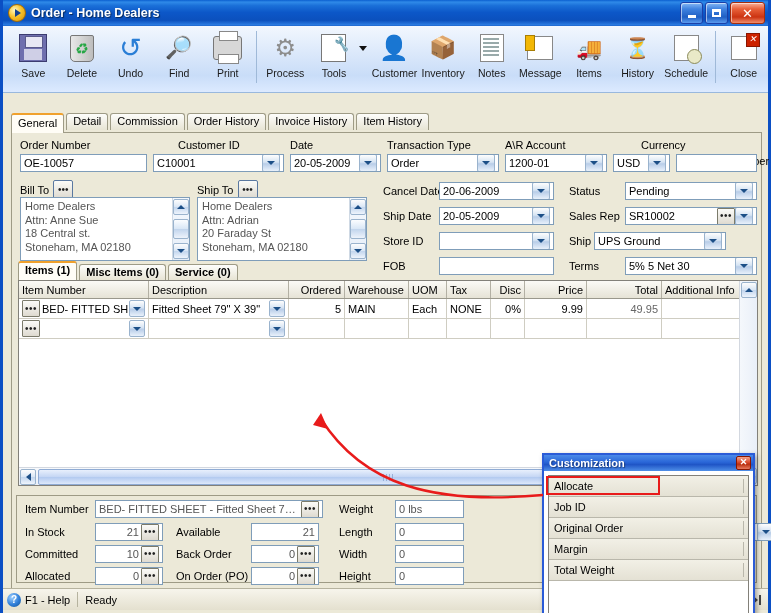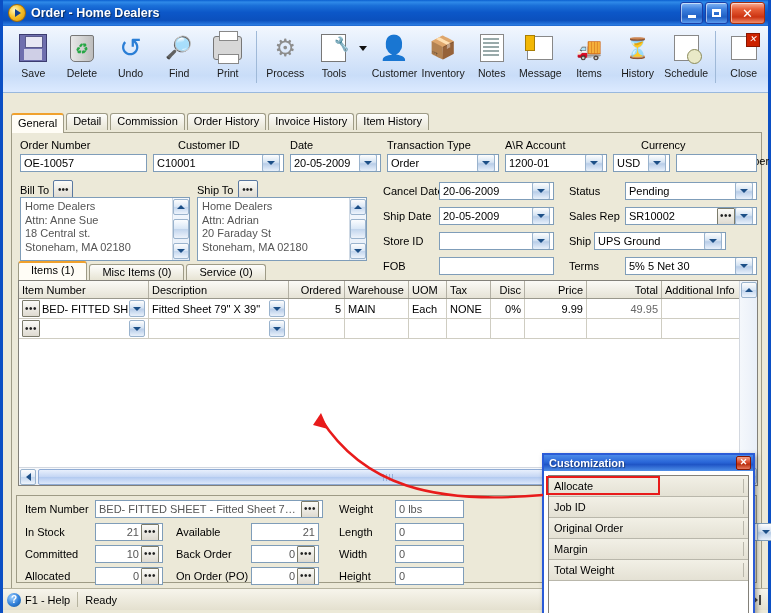--- a/index.html
+++ b/index.html
@@ -185,23 +185,23 @@
   .ar-dn{width:0;height:0;border-left:4px solid transparent;border-right:4px solid transparent;border-top:4px solid #1c4f87;}
   .sbthumb{
     width:14px;height:18px;
     background:linear-gradient(180deg,#fbfdff,#d8e6f6 50%,#c2d5ed 52%,#edf3fb);
     border:1px solid #9ab3cd;border-radius:2px;
   }
 
   
   .itabs{display:flex;align-items:flex-end;height:17px;}
   .itab{
-    height:15px;line-height:14px;padding:0 12px;font-size:11px;
+    height:15px;line-height:14px;padding:0 6px;font-size:11px;
     background:linear-gradient(180deg,#fdfdfb,#e7e4d4);
-    border:1px solid #9e9b86;border-bottom:none;border-radius:3px 3px 0 0;margin-right:2px;
+    border:1px solid #9e9b86;border-bottom:none;border-radius:3px 3px 0 0;margin-right:2px;font-weight:bold;
   }
   .itab.active{background:#fffdf6;border-top:2px solid #f0a12c;height:17px;line-height:15px;}
 
   
   .grid{
     position:absolute;border:1px solid #828079;background:#fff;box-sizing:border-box;
     overflow:hidden;
   }
   .ghead{display:flex;height:17px;background:linear-gradient(180deg,#fbfaf6,#e6e3d6);
     border-bottom:1px solid #9a988c;font-size:11px;color:#000;}

